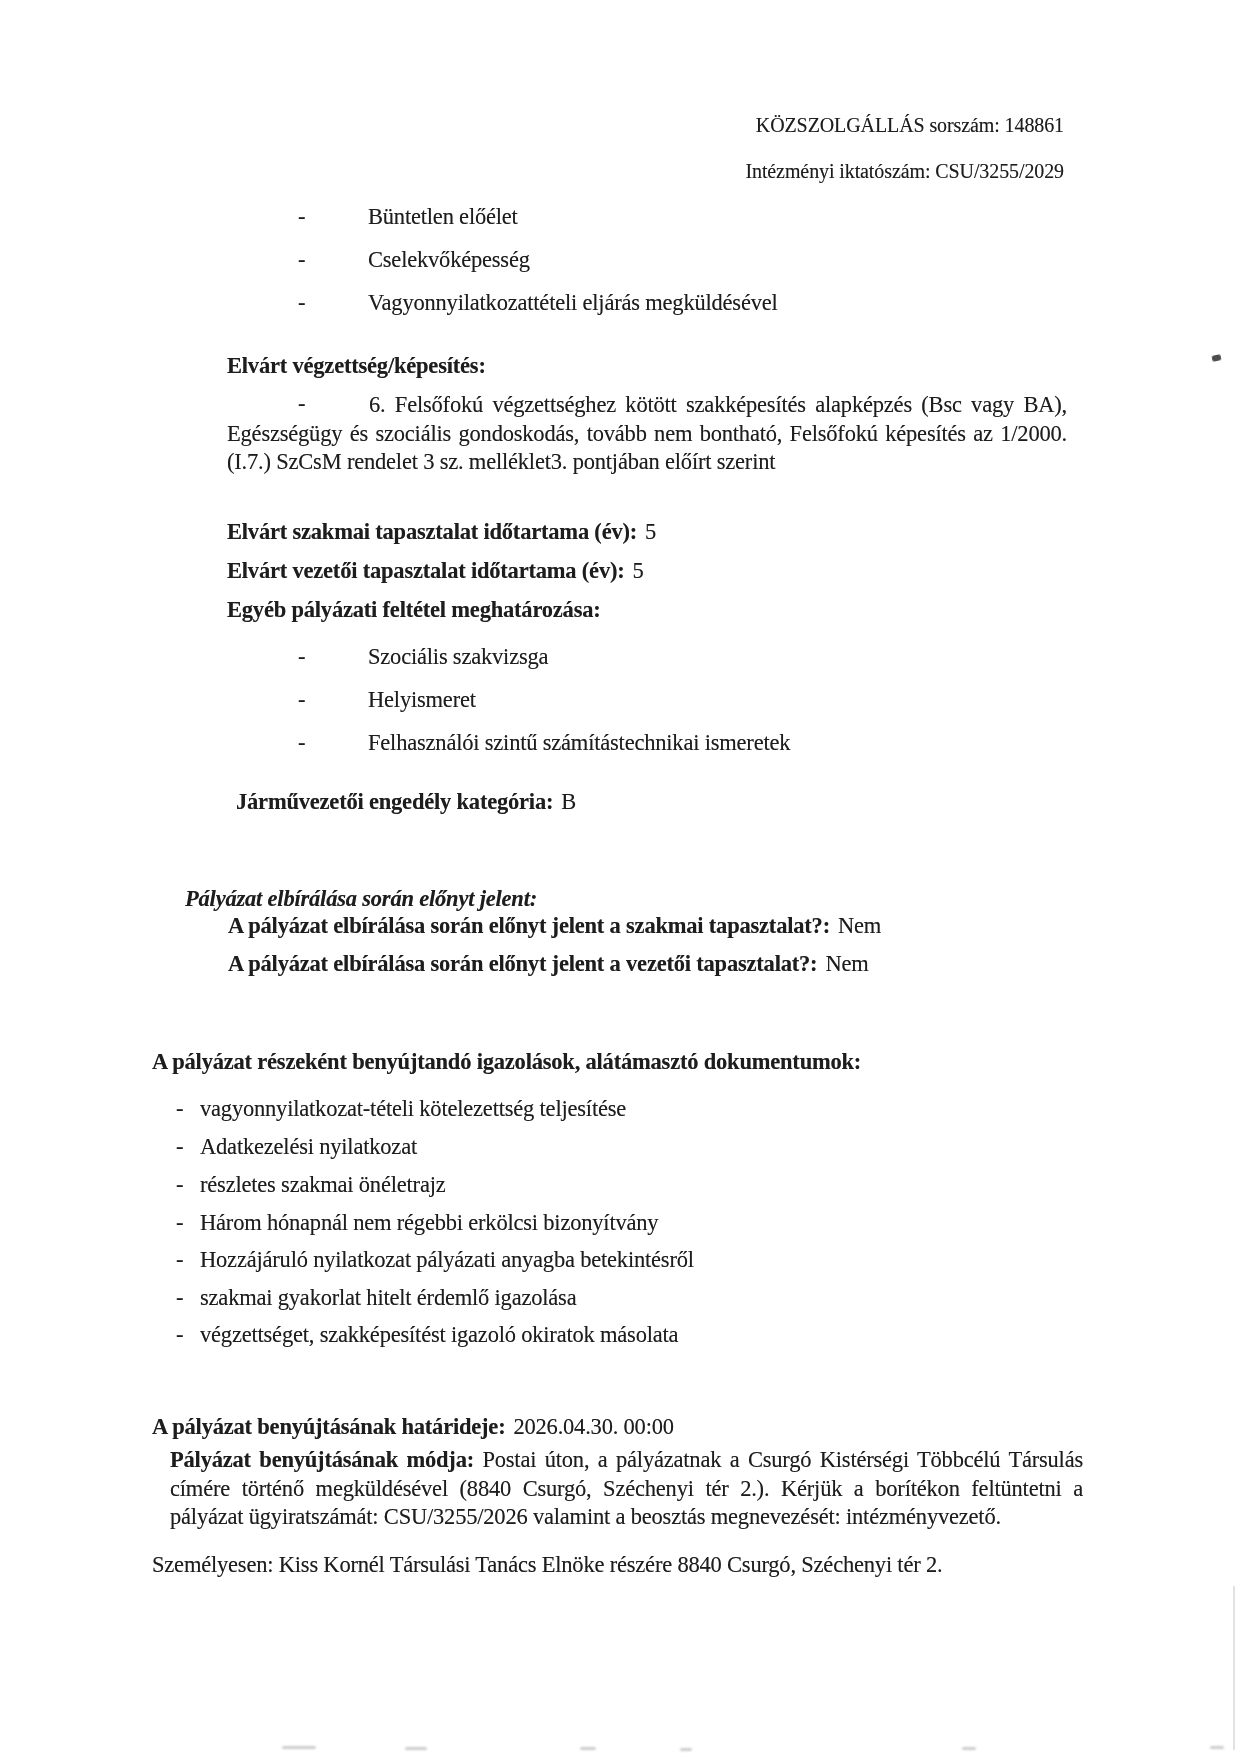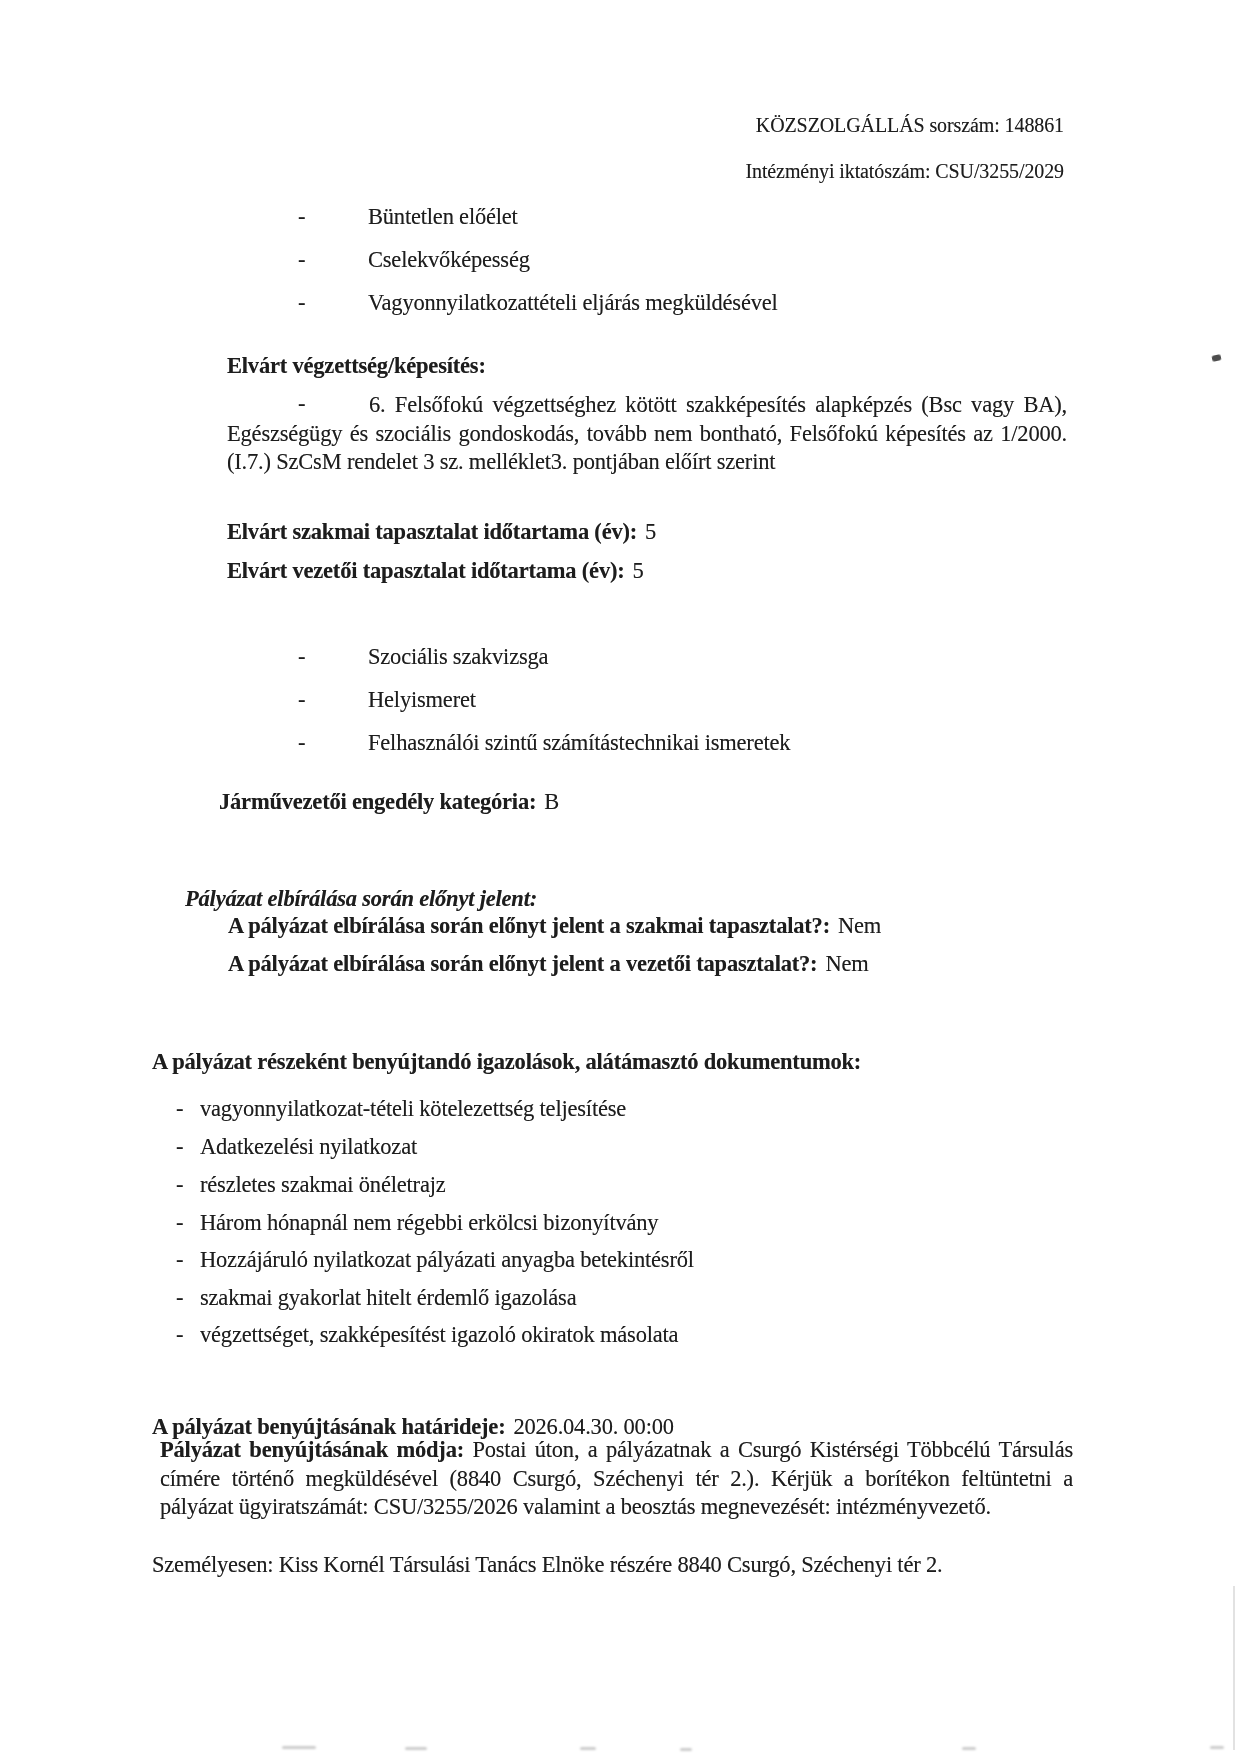--- a/index.html
+++ b/index.html
@@ -76,34 +76,35 @@
   <span class="q-dash">-</span>
   <p class="para q-para" style="margin:0">6. Felsőfokú végzettséghez kötött szakképesítés alapképzés (Bsc vagy BA), Egészségügy és szociális gondoskodás, tovább nem bontható, Felsőfokú képesítés az 1/2000. (I.7.) SzCsM rendelet 3 sz. melléklet3. pontjában előírt szerint</p>
 
   <div class="lv" style="left:227px;top:519px">
     <span class="b">Elvárt szakmai tapasztalat időtartama (év):</span><span class="val">5</span>
   </div>
   <div class="lv" style="left:227px;top:558px">
     <span class="b">Elvárt vezetői tapasztalat időtartama (év):</span><span class="val">5</span>
   </div>
 
+  <div class="h1" style="top:597px">Egyéb pályázati feltétel meghatározása:</div>
   <div class="r l1" style="top:644px">
     <span class="mk">-</span>
     <span class="tx">Szociális szakvizsga</span>
   </div>
   <div class="r l1" style="top:687px">
     <span class="mk">-</span>
     <span class="tx">Helyismeret</span>
   </div>
   <div class="r l1" style="top:730px">
     <span class="mk">-</span>
     <span class="tx">Felhasználói szintű számítástechnikai ismeretek</span>
   </div>
 
-  <div class="lv" style="left:219px;top:789px">
+  <div class="lv" style="left:236px;top:789px">
     <span class="b">Járművezetői engedély kategória:</span><span class="val">B</span>
   </div>
 
   <div class="lv b i" style="left:185px;top:886px">Pályázat elbírálása során előnyt jelent:</div>
   <div class="lv" style="left:228px;top:913px">
     <span class="b">A pályázat elbírálása során előnyt jelent a szakmai tapasztalat?:</span><span class="val">Nem</span>
   </div>
   <div class="lv" style="left:228px;top:951px">
     <span class="b">A pályázat elbírálása során előnyt jelent a vezetői tapasztalat?:</span><span class="val">Nem</span>
   </div>
@@ -135,21 +136,21 @@
   </div>
   <div class="r l2" style="top:1322px">
     <span class="mk">-</span>
     <span class="tx">végzettséget, szakképesítést igazoló okiratok másolata</span>
   </div>
 
   <div class="lv" style="left:152px;top:1414px">
     <span class="b">A pályázat benyújtásának határideje:</span><span class="val">2026.04.30. 00:00</span>
   </div>
 
-  <p class="para s-para" style="margin:8px">
+  <p class="para s-para" style="margin:18px">
     <span class="b">Pályázat benyújtásának módja:</span>
     <span>Postai úton, a pályázatnak a Csurgó Kistérségi Többcélú Társulás címére történő megküldésével (8840 Csurgó, Széchenyi tér 2.). Kérjük a borítékon feltüntetni a pályázat ügyiratszámát: CSU/3255/2026 valamint a beosztás megnevezését: intézményvezető.</span>
   </p>
 
   <div class="lv" style="left:152px;top:1552px">Személyesen: Kiss Kornél Társulási Tanács Elnöke részére 8840 Csurgó, Széchenyi tér 2.</div>
 
   <div class="speck"></div>
   <div class="smudge" style="left:282px;top:1746px;width:34px"></div>
   <div class="smudge" style="left:405px;top:1747px;width:22px"></div>
   <div class="smudge" style="left:580px;top:1747px;width:16px"></div>

